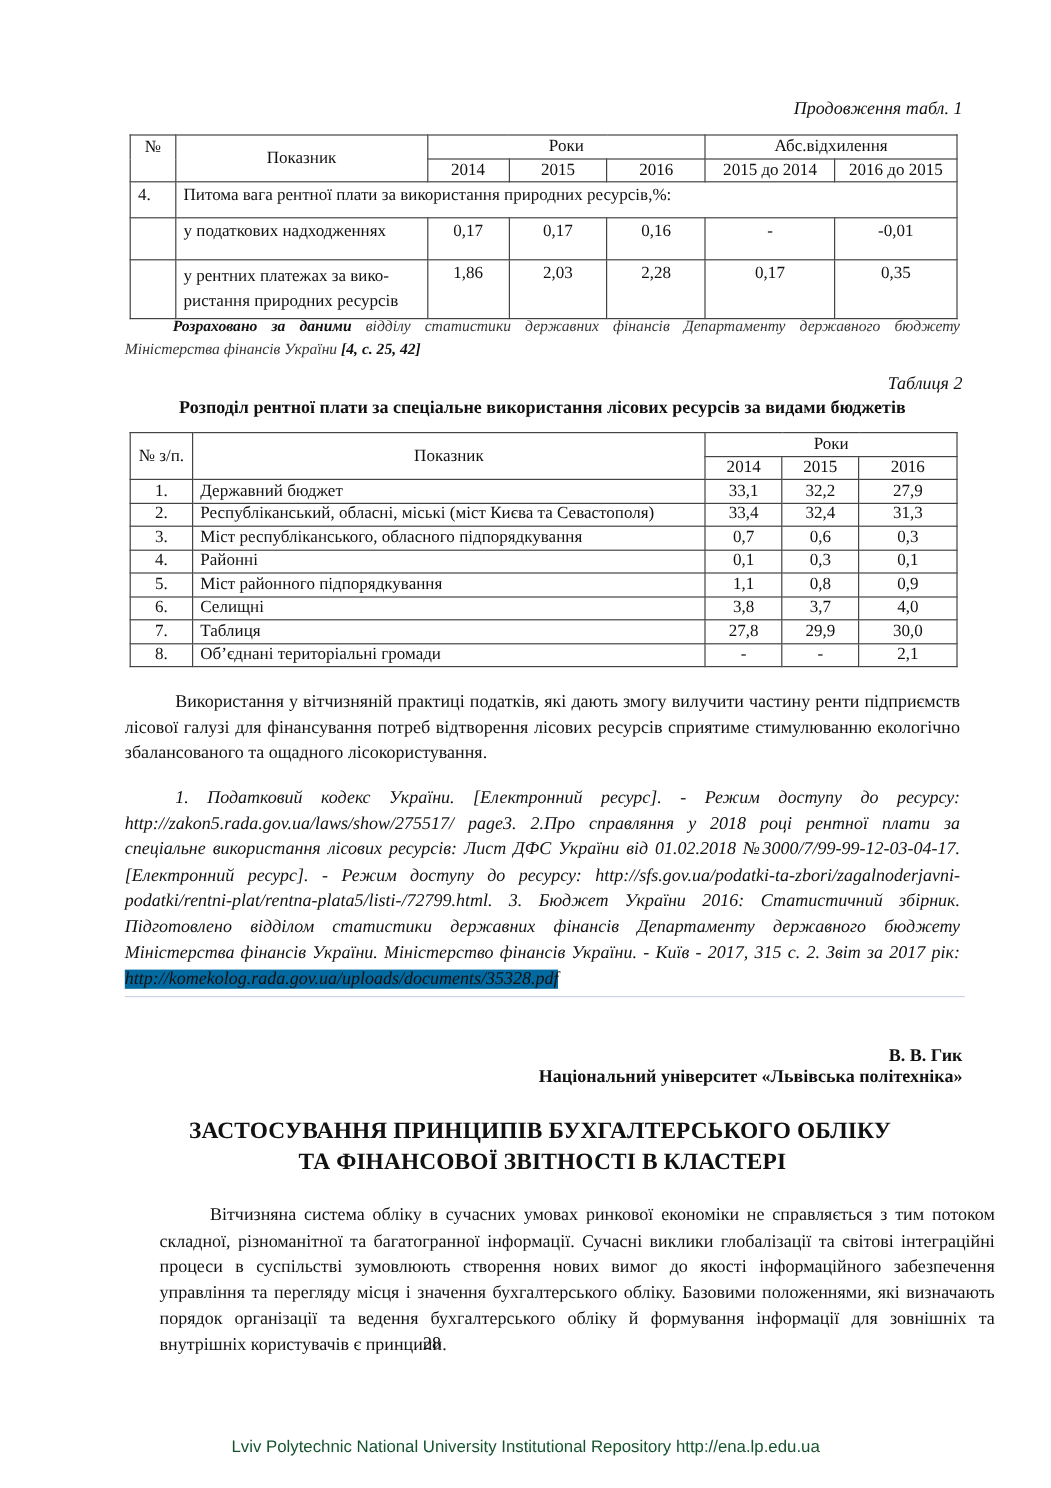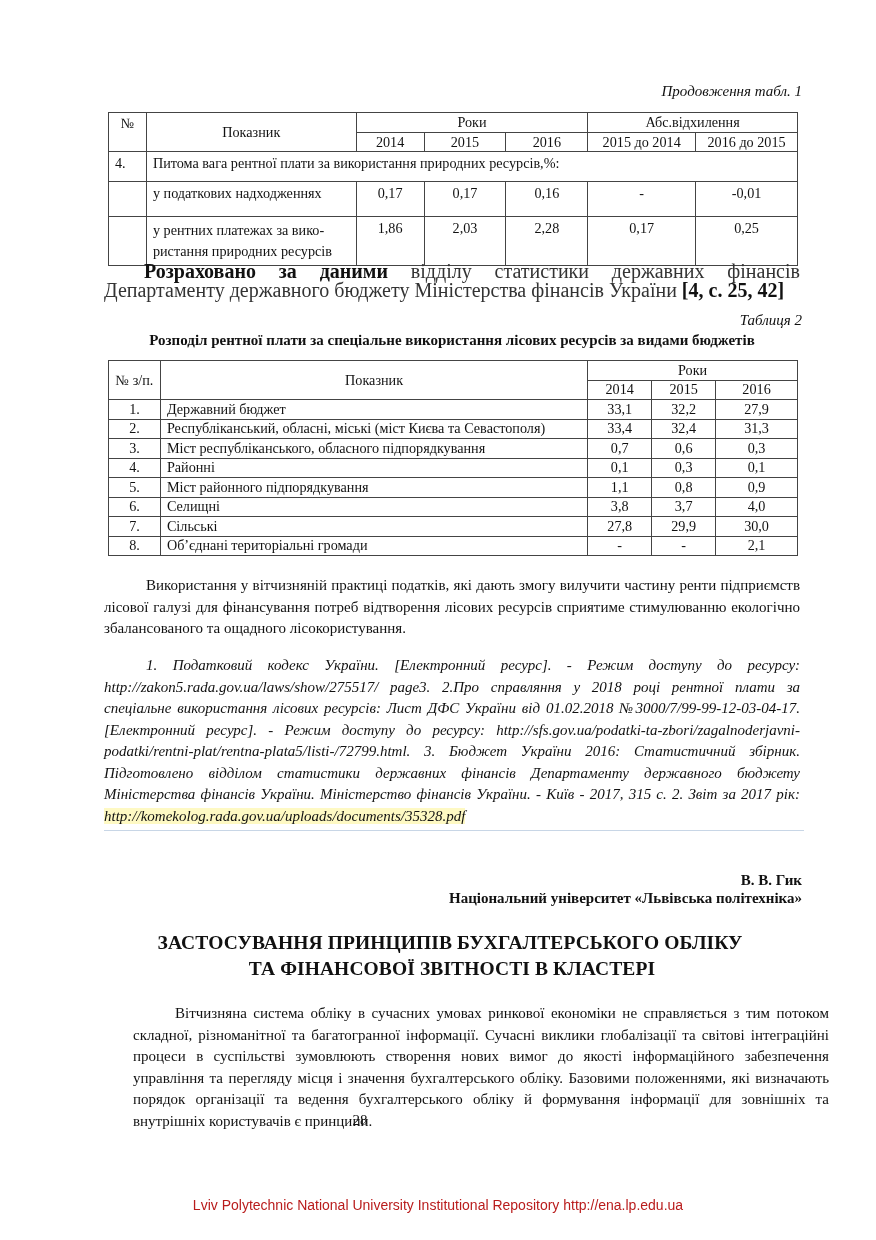--- a/index.html
+++ b/index.html
@@ -11,49 +11,49 @@
 
   table { border-collapse: collapse; position: absolute; }
   td, th { border: 1px solid #444; font-weight: normal; font-size: 14.2px; line-height: 17px; }
 
   #t1 { left: 108px; top: 112px; width: 690px; }
   #t1 td, #t1 th { vertical-align: top; }
   #t1 .hdr { text-align: center; vertical-align: middle; }
   #t1 .num { text-align: center; padding-top: 3px; }
   #t1 .lab { padding: 3px 6px; text-align: left; }
 
-  .note1 { position: absolute; left: 104px; top: 262px; width: 696px; font-size: 20px; line-height: 19px; text-align: justify; text-indent: 40px; }
+  .note1 { position: absolute; left: 104px; top: 262px; width: 696px; font-size: 13px; line-height: 19px; text-align: justify; text-indent: 40px; font-style: italic; }
   .note1 .b { font-weight: bold; }
   .note1 .g { color: #333; }
 
   .tab2-label { position: absolute; right: 74px; top: 312px; font-style: italic; font-size: 15px; }
   .tab2-title { position: absolute; left: 104px; top: 332px; width: 696px; text-align: center; font-weight: bold; font-size: 15px; }
 
   #t2 { left: 108px; top: 360px; width: 690px; }
   #t2 td, #t2 th { height: 19.5px; padding: 0 6px; }
   #t2 .c { text-align: center; padding: 0; }
 
   .para { position: absolute; left: 104px; width: 696px; font-size: 15px; line-height: 21.5px; text-align: justify; text-indent: 42px; }
   #p1 { top: 575px; }
 
   #refs { position: absolute; left: 104px; top: 655px; width: 696px; font-size: 15px; line-height: 21.5px; text-align: justify; text-indent: 42px; font-style: italic; }
-  #refs .hl { background: #fef9c3; }
+  #refs .hl { background: #0369a1; }
   .sep { position: absolute; left: 104px; top: 830px; width: 700px; height: 0; border-top: 1.5px solid #c8d6e6; }
 
   .author { position: absolute; right: 74px; top: 872px; font-weight: bold; font-size: 15px; }
   .affil { position: absolute; right: 74px; top: 890px; font-size: 15px; font-weight: bold; }
 
   .title { position: absolute; left: 104px; width: 696px; font-weight: bold; font-size: 19.5px; letter-spacing: 0.1px; text-align: center; }
   #title1 { top: 932px; left: 120px; width: 660px; }
   #title2 { top: 958px; }
 
   #p2 { top: 1003px; margin-left: 29px; }
 
   .pagenum { position: absolute; left: 0; width: 720px; top: 1112px; text-align: center; font-size: 15px; }
-  .footer { position: absolute; left: 0; width: 876px; top: 1197px; text-align: center; font-family: "Liberation Sans", sans-serif; font-size: 14px; color: #b91c1c; }
+  .footer { position: absolute; left: 0; width: 876px; top: 1197px; text-align: center; font-family: "Liberation Sans", sans-serif; font-size: 14px; color: #14532d; }
 </style>
 </head>
 <body>
 
 <div class="page">
 
   <div class="cont-label">Продовження табл. 1</div>
 
   <table id="t1">
     <colgroup>
@@ -92,21 +92,21 @@
       <td class="num">-</td>
       <td class="num">-0,01</td>
     </tr>
     <tr style="height:42px">
       <td></td>
       <td class="lab" style="line-height:21px;">у рентних платежах за вико-ристання природних ресурсів</td>
       <td class="num">1,86</td>
       <td class="num">2,03</td>
       <td class="num">2,28</td>
       <td class="num">0,17</td>
-      <td class="num">0,25</td>
+      <td class="num">0,35</td>
     </tr>
   </tbody>
     </table>
 
   <div class="note1"><span class="b">Розраховано за даними</span><span class="g"> відділу статистики державних фінансів Департаменту державного бюджету Міністерства фінансів України</span><span class="b"> [4, с. 25, 42]</span></div>
 
   <div class="tab2-label">Таблиця 2</div>
   <div class="tab2-title">Розподіл рентної плати за спеціальне використання лісових ресурсів за видами бюджетів</div>
 
   <table id="t2">
@@ -165,21 +165,21 @@
         </tr>
     <tr>
           <td class="c">6.</td>
           <td>Селищні</td>
           <td class="c">3,8</td>
           <td class="c">3,7</td>
           <td class="c">4,0</td>
         </tr>
     <tr>
           <td class="c">7.</td>
-          <td>Сільські</td>
+          <td>Таблиця</td>
           <td class="c">27,8</td>
           <td class="c">29,9</td>
           <td class="c">30,0</td>
         </tr>
     <tr>
           <td class="c">8.</td>
           <td>Об’єднані територіальні громади</td>
           <td class="c">-</td>
           <td class="c">-</td>
           <td class="c">2,1</td>

